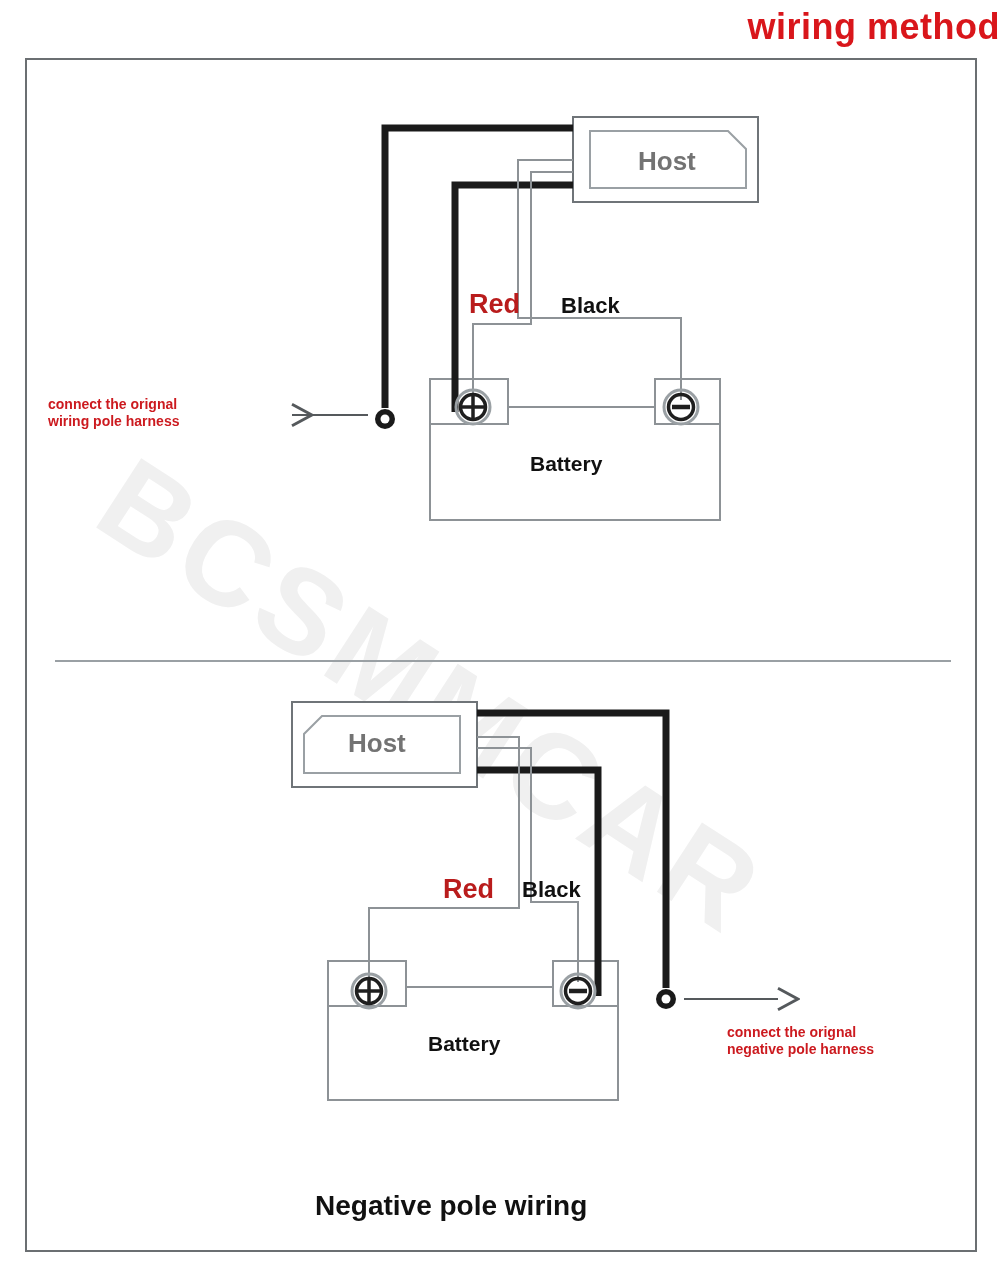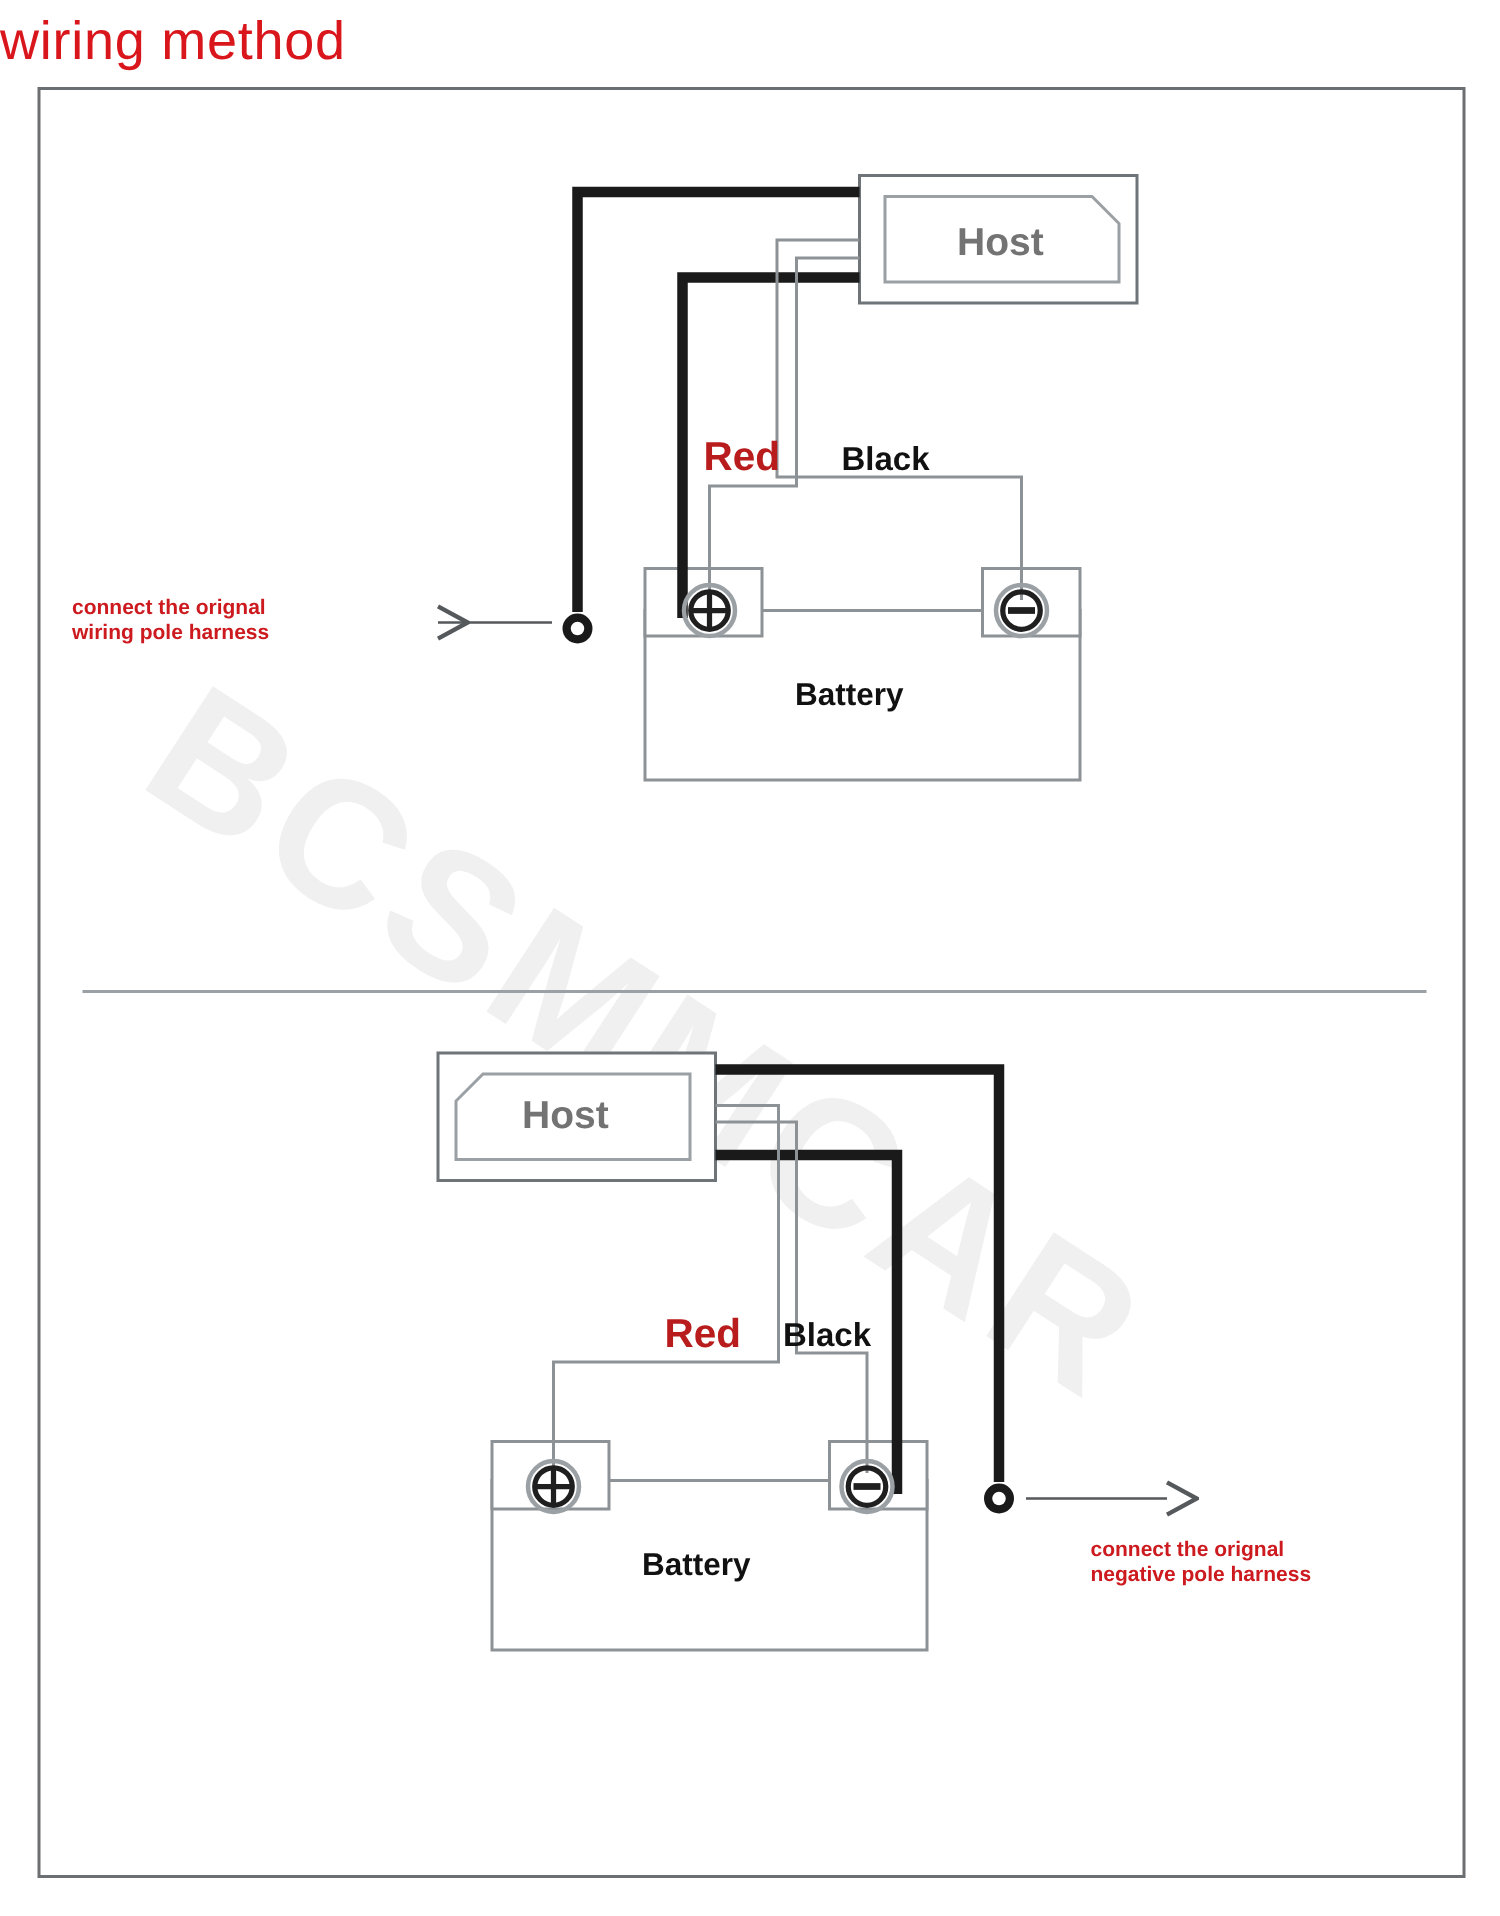--- a/index.html
+++ b/index.html
@@ -15,23 +15,23 @@
     width: 1000px;
     height: 1277px;
     background: #ffffff;
     overflow: hidden;
   }
   .title {
     position: absolute;
     left: 0;
     top: 6px;
     width: 1000px;
-    text-align: left;
+    text-align: right;
     font-size: 36px;
-    font-weight: normal;
+    font-weight: bold;
     color: #d9161b;
     letter-spacing: 0.5px;
   }
   .frame {
     position: absolute;
     left: 25px;
     top: 58px;
     width: 952px;
     height: 1194px;
     border: 2px solid #6b6f72;
@@ -202,14 +202,15 @@
 
   <div class="lbl lbl-black" style="left:522px; top:877px;">Black</div>
 
   <div class="lbl lbl-batt" style="left:428px; top:1032px;">Battery</div>
 
   <div class="lbl lbl-note" style="left:727px; top:1024px;">
     <div>connect the orignal</div>
     <div>negative pole harness</div>
   </div>
 
+  <div class="lbl caption" style="left:315px; top:1190px;">Negative pole wiring</div>
 
 </div>
 
 </body></html>

